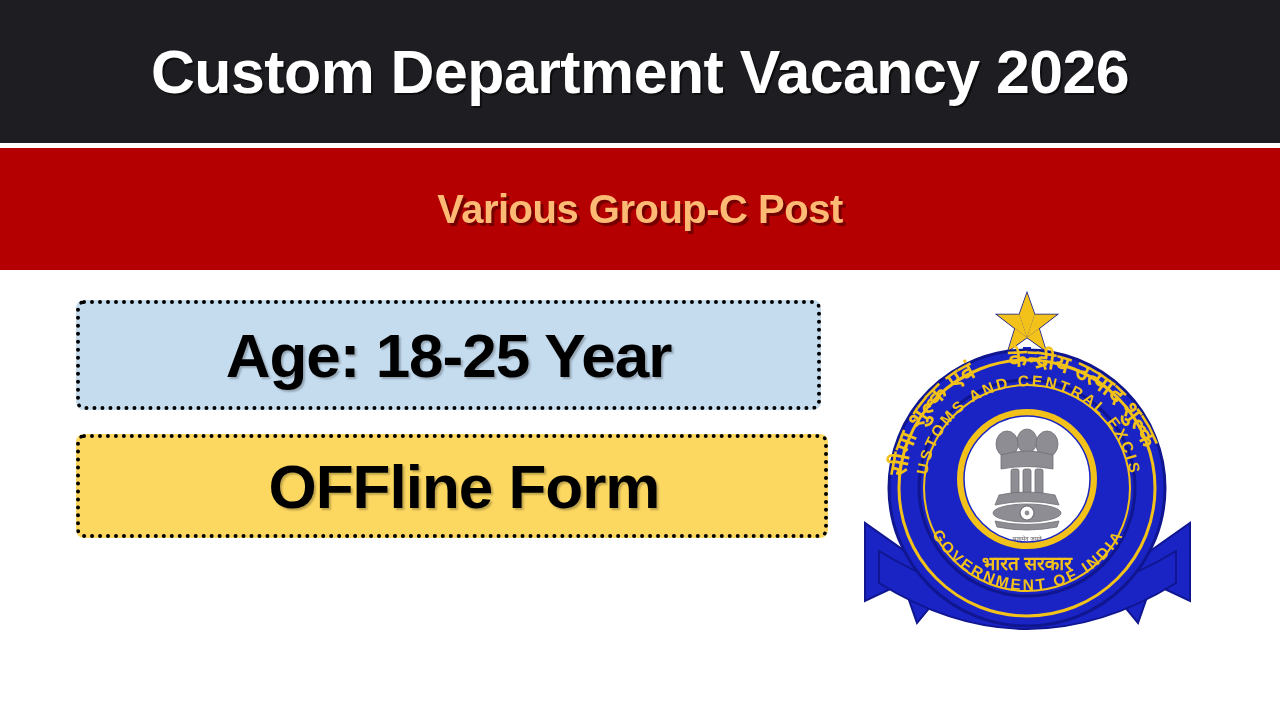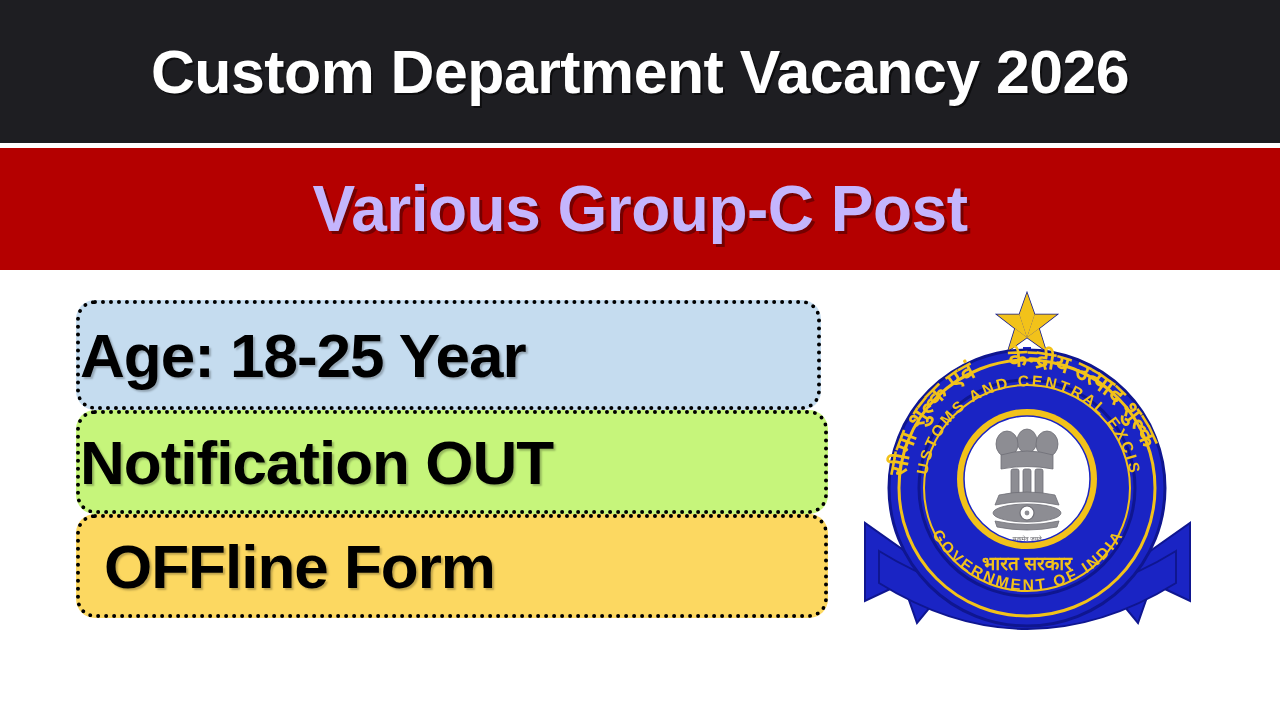--- a/index.html
+++ b/index.html
@@ -34,36 +34,37 @@
     background: #ffffff;
   }
 
   
   .red-band {
     position: absolute; left: 0; top: 148px; width: 1280px; height: 122px;
     background: #b40000;
     display: flex; align-items: center; justify-content: center;
   }
   .red-band-title {
-    color: #c4b5fd;
+    color: #fdba74;
     font-family: "Liberation Sans", sans-serif;
-    font-size: 64px;
+    font-size: 40px;
     font-weight: bold;
     letter-spacing: -0.5px;
     white-space: nowrap;
     text-shadow: 3px 3px 0 rgba(0,0,0,0.35);
     text-align: right;
   }
 
   
   .boxes { position: absolute; left: 76px; top: 300px; width: 755px; }
   .info-box {
     border: 4px dotted #000000;
-    border-radius: 19px;
-    display: flex; align-items: center; 
+    border-radius: 8px;
+    display: flex; align-items: center; justify-content: center;
+    margin-bottom: 24px;
   }
   .info-box-label {
     color: #000000;
     font-family: "Liberation Sans", sans-serif;
     font-weight: bold;
     font-size: 62px;
     letter-spacing: -1px;
     white-space: nowrap;
     text-shadow: 2px 2px 2px rgba(0,0,0,0.25);
   }
@@ -94,23 +95,20 @@
   </div>
   <div class="header-gap"></div>
 
   <div class="red-band">
     <div class="red-band-title">Various Group-C Post</div>
   </div>
 
   <div class="boxes">
     <div class="info-box" id="box-age">
       <span class="info-box-label">Age: 18-25 Year</span>
-    </div>
-    <div class="info-box" id="box-notif">
-      <span class="info-box-label">Notification OUT</span>
     </div>
     <div class="info-box" id="box-offline">
       <span class="info-box-label">OFFline Form</span>
     </div>
   </div>
 
   <div class="emblem-wrap">
     <svg class="emblem-svg" viewBox="0 0 345 375" xmlns="http://www.w3.org/2000/svg">
       <defs>
         <path id="arcHiLeft" d="M 50 205 A 127 127 0 0 1 120 94" fill="none"></path>

